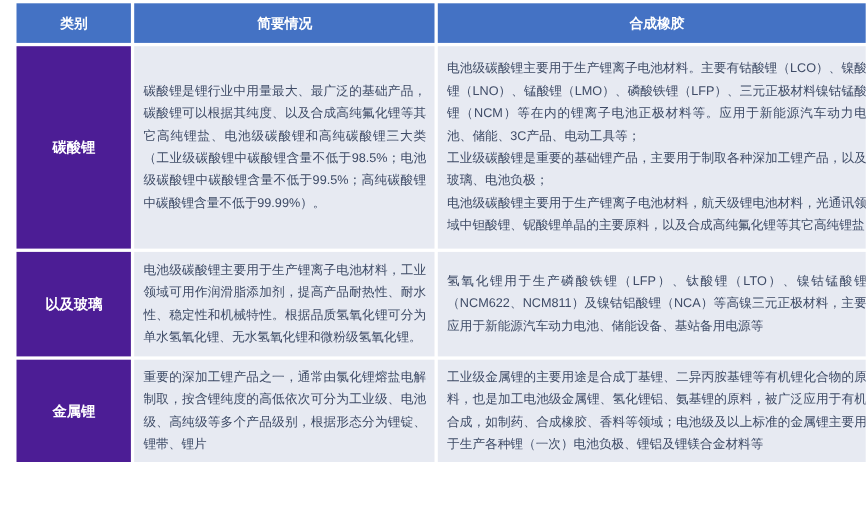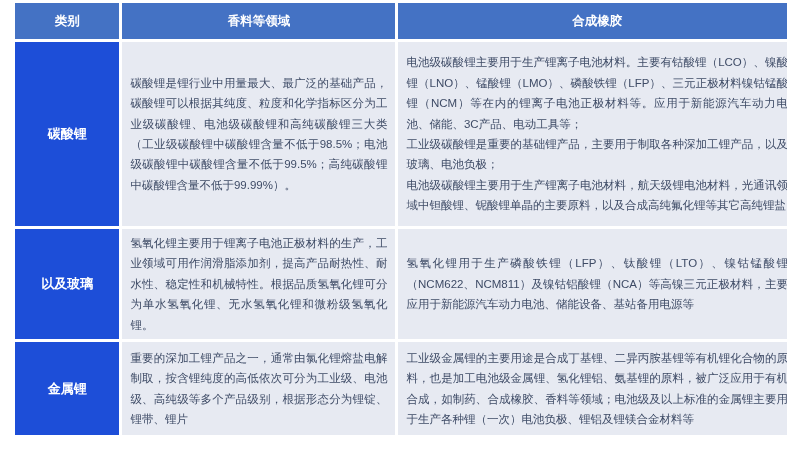--- a/index.html
+++ b/index.html
@@ -33,21 +33,21 @@
   thead th {
     height: 32px;
     background: #4472C4;
     color: #ffffff;
     font-size: 12.5px;
     font-weight: bold;
     text-align: center;
     padding: 2px 6px;
   }
   tbody th.cat {
-    background: #1d4ed8;
+    background: #4c1d95;
     color: #ffffff;
     font-size: 13px;
     font-weight: bold;
     text-align: center;
     padding: 2px 6px;
   }
   tbody td {
     background: #E7EAF2;
     color: #3E4B66;
     font-size: 11.5px;
@@ -70,40 +70,40 @@
 <div class="page">
   <table class="lith">
     <colgroup>
       <col class="c-cat">
       <col class="c-brief">
       <col class="c-uses">
     </colgroup>
     <thead>
       <tr>
         <th>类别</th>
-        <th>香料等领域</th>
+        <th>简要情况</th>
         <th>合成橡胶</th>
       </tr>
     </thead>
     <tbody>
       <tr class="row-1">
         <th class="cat">碳酸锂</th>
         <td>
-          <p>碳酸锂是锂行业中用量最大、最广泛的基础产品，碳酸锂可以根据其纯度、粒度和化学指标区分为工业级碳酸锂、电池级碳酸锂和高纯碳酸锂三大类（工业级碳酸锂中碳酸锂含量不低于98.5%；电池级碳酸锂中碳酸锂含量不低于99.5%；高纯碳酸锂中碳酸锂含量不低于99.99%）。</p>
+          <p>碳酸锂是锂行业中用量最大、最广泛的基础产品，碳酸锂可以根据其纯度、以及合成高纯氟化锂等其它高纯锂盐、电池级碳酸锂和高纯碳酸锂三大类（工业级碳酸锂中碳酸锂含量不低于98.5%；电池级碳酸锂中碳酸锂含量不低于99.5%；高纯碳酸锂中碳酸锂含量不低于99.99%）。</p>
         </td>
         <td>
           <p>电池级碳酸锂主要用于生产锂离子电池材料。主要有钴酸锂（LCO）、镍酸锂（LNO）、锰酸锂（LMO）、磷酸铁锂（LFP）、三元正极材料镍钴锰酸锂（NCM）等在内的锂离子电池正极材料等。应用于新能源汽车动力电池、储能、3C产品、电动工具等；</p>
           <p>工业级碳酸锂是重要的基础锂产品，主要用于制取各种深加工锂产品，以及玻璃、电池负极；</p>
           <p>电池级碳酸锂主要用于生产锂离子电池材料，航天级锂电池材料，光通讯领域中钽酸锂、铌酸锂单晶的主要原料，以及合成高纯氟化锂等其它高纯锂盐</p>
         </td>
       </tr>
       <tr class="row-2">
         <th class="cat">以及玻璃</th>
         <td>
-          <p>氢氧化锂主要用于锂离子电池正极材料的生产，工业领域可用作润滑脂添加剂，提高产品耐热性、耐水性、稳定性和机械特性。根据品质氢氧化锂可分为单水氢氧化锂、无水氢氧化锂和微粉级氢氧化锂。</p>
+          <p>电池级碳酸锂主要用于生产锂离子电池材料，工业领域可用作润滑脂添加剂，提高产品耐热性、耐水性、稳定性和机械特性。根据品质氢氧化锂可分为单水氢氧化锂、无水氢氧化锂和微粉级氢氧化锂。</p>
         </td>
         <td>
           <p>氢氧化锂用于生产磷酸铁锂（LFP）、钛酸锂（LTO）、镍钴锰酸锂（NCM622、NCM811）及镍钴铝酸锂（NCA）等高镍三元正极材料，主要应用于新能源汽车动力电池、储能设备、基站备用电源等</p>
         </td>
       </tr>
       <tr class="row-4">
         <th class="cat">金属锂</th>
         <td>
           <p>重要的深加工锂产品之一，通常由氯化锂熔盐电解制取，按含锂纯度的高低依次可分为工业级、电池级、高纯级等多个产品级别，根据形态分为锂锭、锂带、锂片</p>
         </td>

